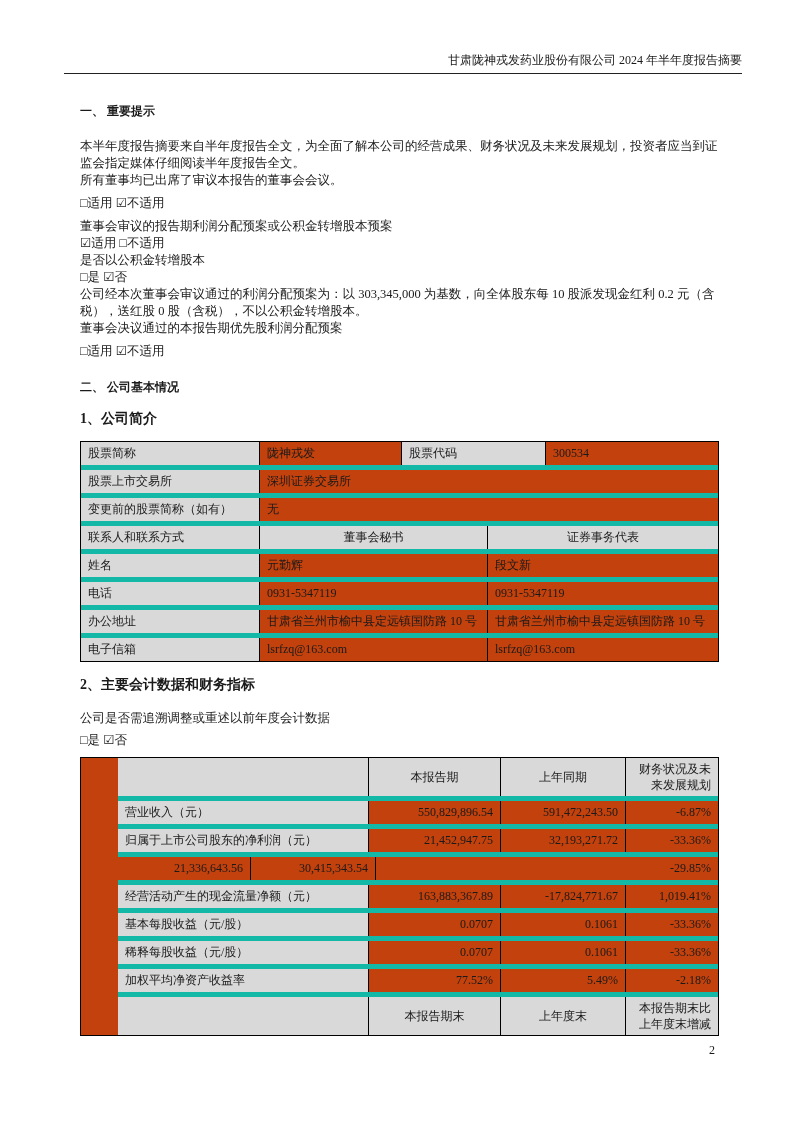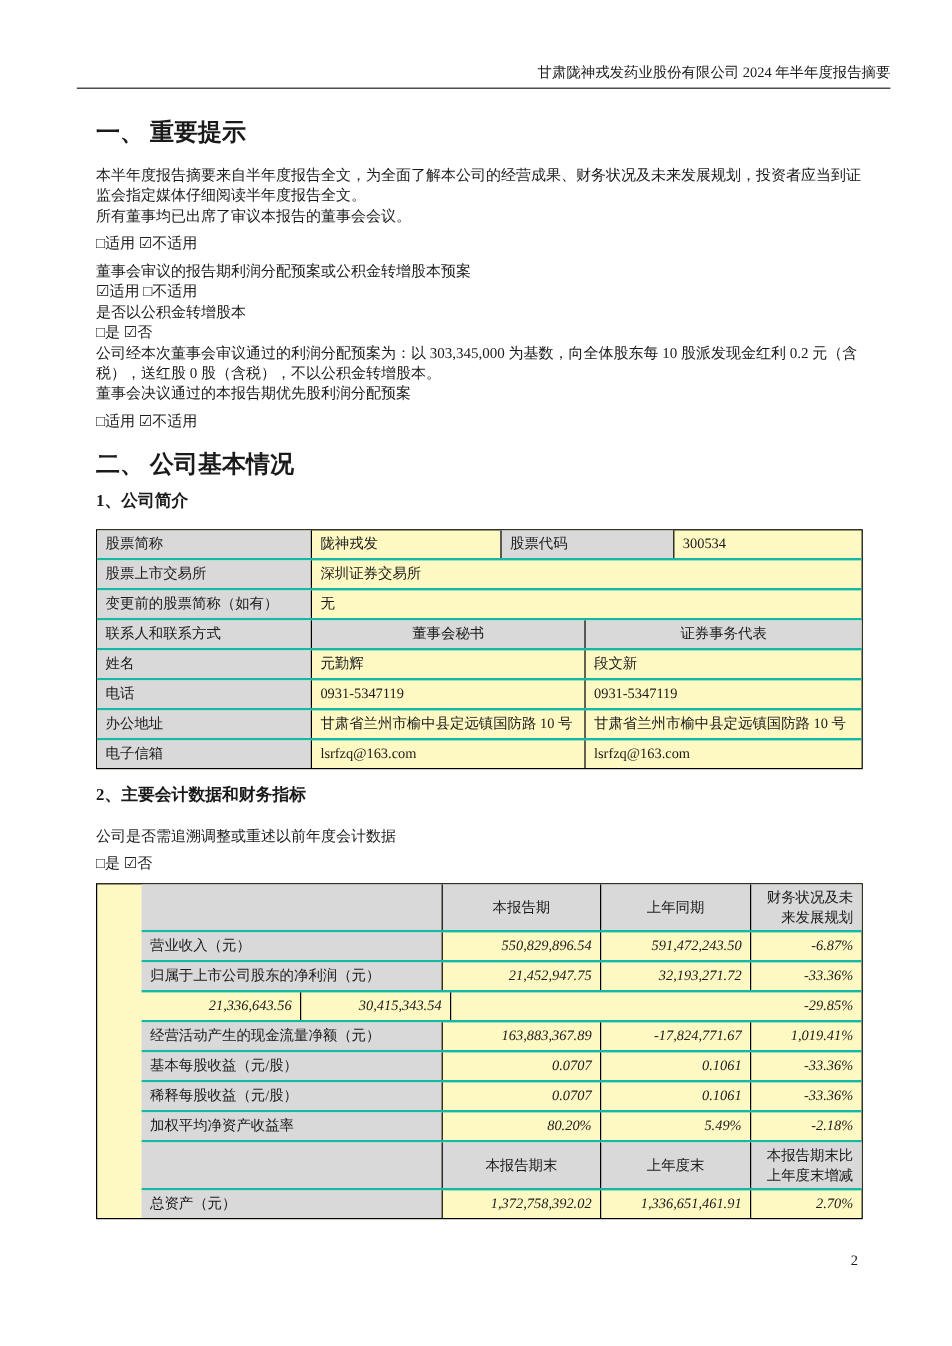--- a/index.html
+++ b/index.html
@@ -5,46 +5,46 @@
   html,body{margin:0;padding:0;background:#ffffff;}
   .page{
     position:relative;width:793px;height:1122px;margin:0 auto;background:#ffffff;
     font-family:"Liberation Serif","DejaVu Serif",serif;color:#1a1a1a;overflow:hidden;
   }
   .content{position:absolute;left:80px;top:52px;width:646px;}
   .doc-header{
     margin:0 -16px;padding-bottom:4px;border-bottom:1.5px solid #222;
     text-align:right;font-size:12px;line-height:17px;
   }
-  .h-sec{font-size:20px;font-weight:bold;margin:26px 0 0 0;line-height:22px;}
+  .h-sec{font-size:12px;font-weight:bold;margin:26px 0 0 0;line-height:22px;}
   .h2-sec{margin-top:16px;}
   .h-sub{font-size:14px;font-weight:bold;margin:12px 0 0 0;line-height:18px;}
   .h-sub2{margin-top:14px;}
   p.body{font-size:12.5px;line-height:17px;margin:0;}
   p.first{margin-top:16px;}
   p.check{margin:0;}
   p.gap{margin:6px 0;}
   p.gap2{margin:5px 0;}
   
-  .tbl{border:1.5px solid #000;width:639px;margin-top:13px;box-sizing:border-box;background:#fef9c3;}
+  .tbl{border:1.5px solid #000;width:639px;margin-top:13px;box-sizing:border-box;background:#c2410c;}
   .tbl2{margin-top:8px;padding-left:37px;}
-  .trow{display:flex;border-top:2px solid #14b8a6;}
+  .trow{display:flex;border-top:5px solid #14b8a6;}
   .trow:first-child{border-top:none;}
   .tcell{
     border-left:1px solid #000;padding:3px 7px;font-size:12px;line-height:17px;
     box-sizing:border-box;display:flex;align-items:center;flex-shrink:0;
   }
   .tcell:first-child{border-left:none;}
   .lab{background:#d9d9d9;}
   .ctr{justify-content:center;text-align:right;}
-  .num{justify-content:flex-end;text-align:left;font-style:italic;}
+  .num{justify-content:flex-end;text-align:left;}
   .fill{flex:1 1 auto;width:auto;}
   
   .w-c1{width:178px;}
-  .w-sn{width:158px;}
+  .w-sn{width:142px;}
   .w-sc{width:144px;}
   .w-ct{width:228px;}
   
   .f-c1{width:250px;}
   .f-c2{width:132px;}
   .f-c3{width:125px;}
   .fin .hdr .tcell{line-height:16px;padding-top:3px;padding-bottom:3px;}
   .page-num{position:absolute;top:1042px;right:78px;font-size:12px;line-height:16px;}
 </style>
 </head>
@@ -155,34 +155,28 @@
         <div class="tcell num fill">-33.36%</div>
       </div>
       <div class="trow">
         <div class="tcell lab f-c1">稀释每股收益（元/股）</div>
         <div class="tcell num f-c2">0.0707</div>
         <div class="tcell num f-c3">0.1061</div>
         <div class="tcell num fill">-33.36%</div>
       </div>
       <div class="trow">
         <div class="tcell lab f-c1">加权平均净资产收益率</div>
-        <div class="tcell num f-c2">80.20%</div>
+        <div class="tcell num f-c2">77.52%</div>
         <div class="tcell num f-c3">5.49%</div>
         <div class="tcell num fill">-2.18%</div>
       </div>
       <div class="trow hdr">
         <div class="tcell lab f-c1"></div>
         <div class="tcell lab ctr f-c2">本报告期末</div>
         <div class="tcell lab ctr f-c3">上年度末</div>
         <div class="tcell lab ctr fill">本报告期末比上年度末增减</div>
       </div>
-      <div class="trow">
-        <div class="tcell lab f-c1">总资产（元）</div>
-        <div class="tcell num f-c2">1,372,758,392.02</div>
-        <div class="tcell num f-c3">1,336,651,461.91</div>
-        <div class="tcell num fill">2.70%</div>
-      </div>
     </div>
 
   </div>
 
   <div class="page-num">2</div>
 </div>
 
 </body></html>

